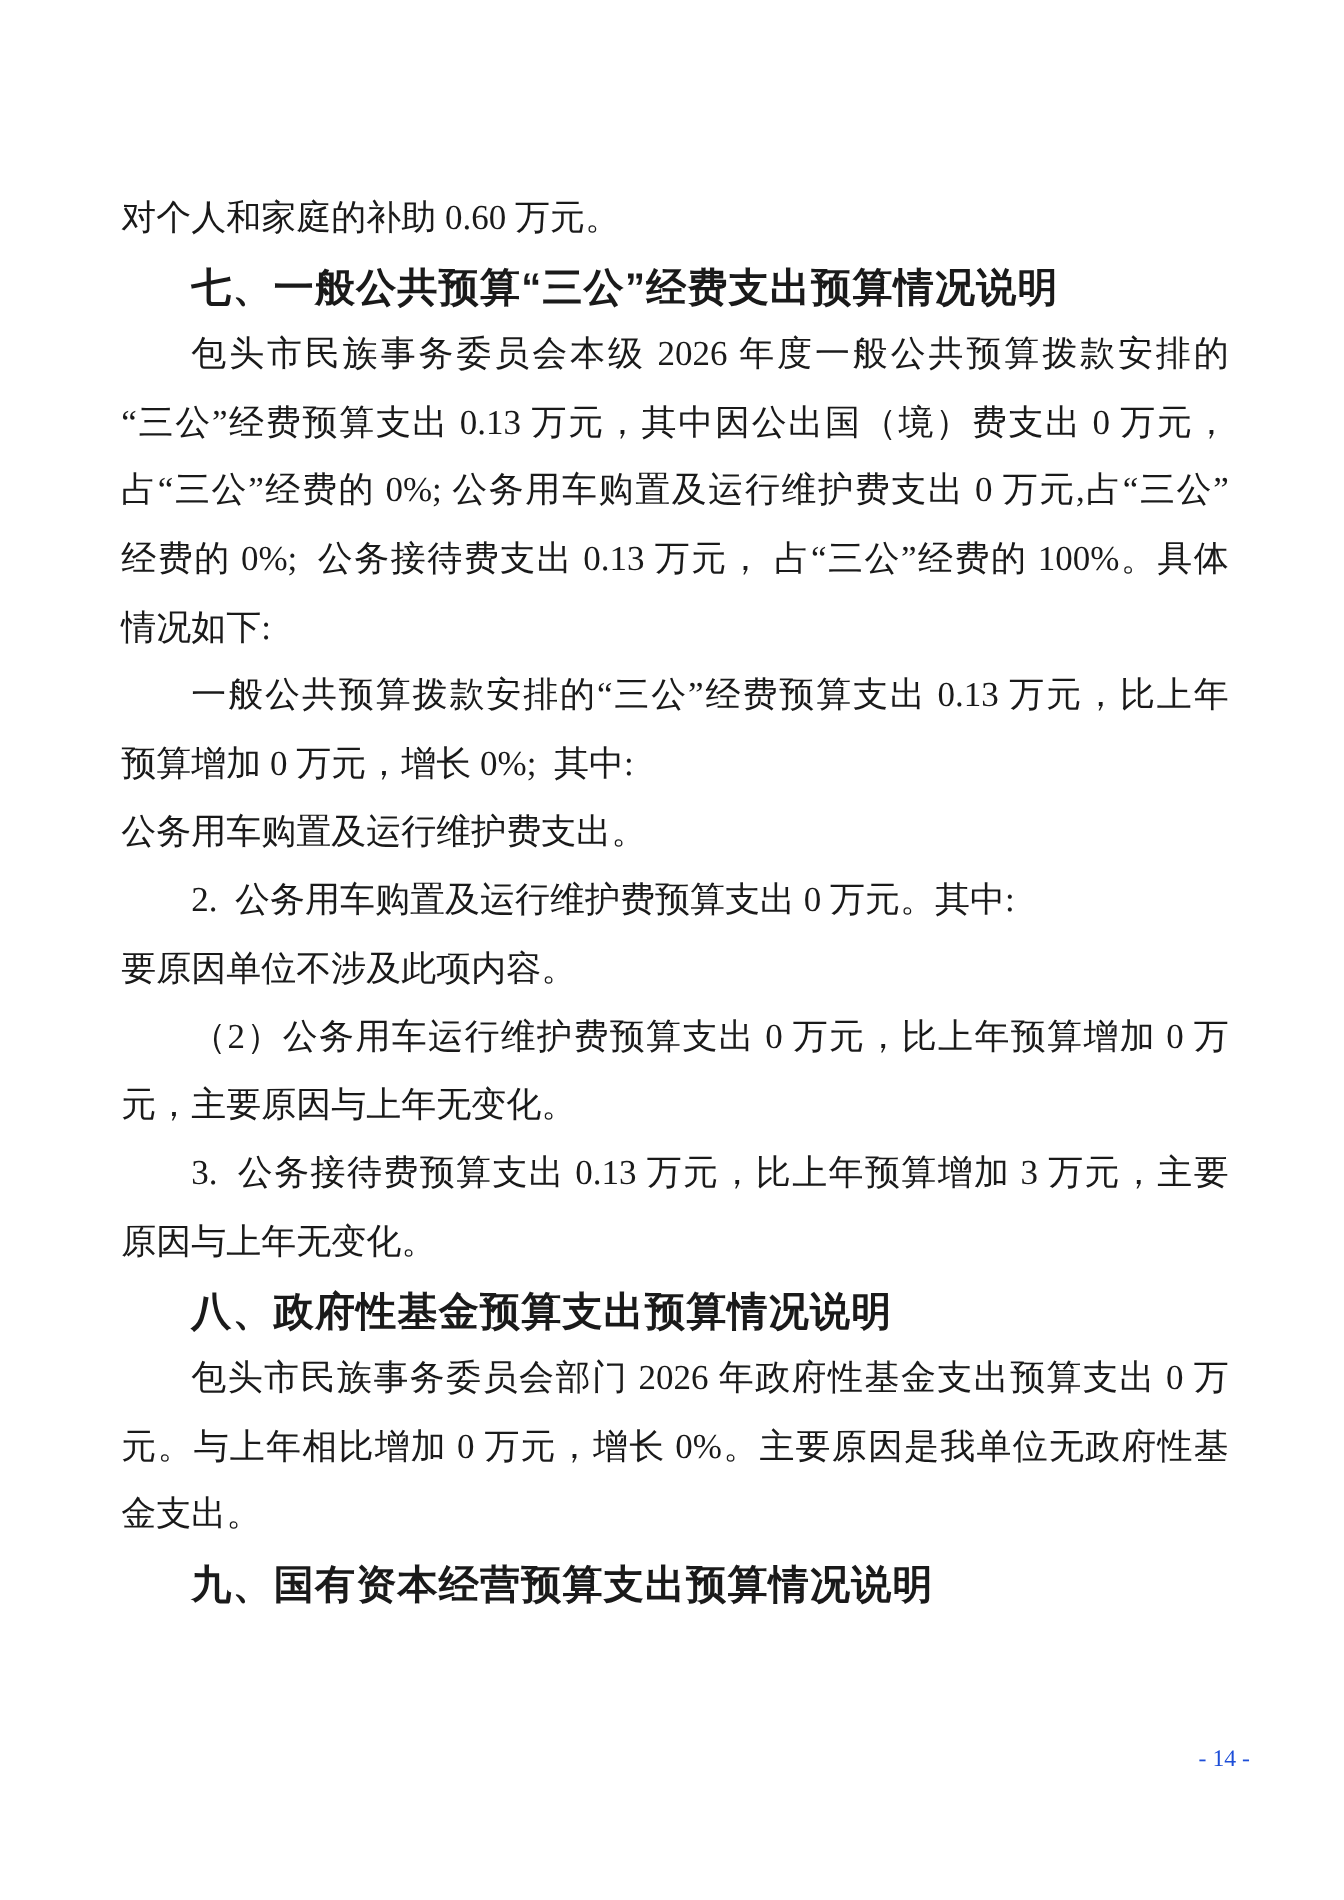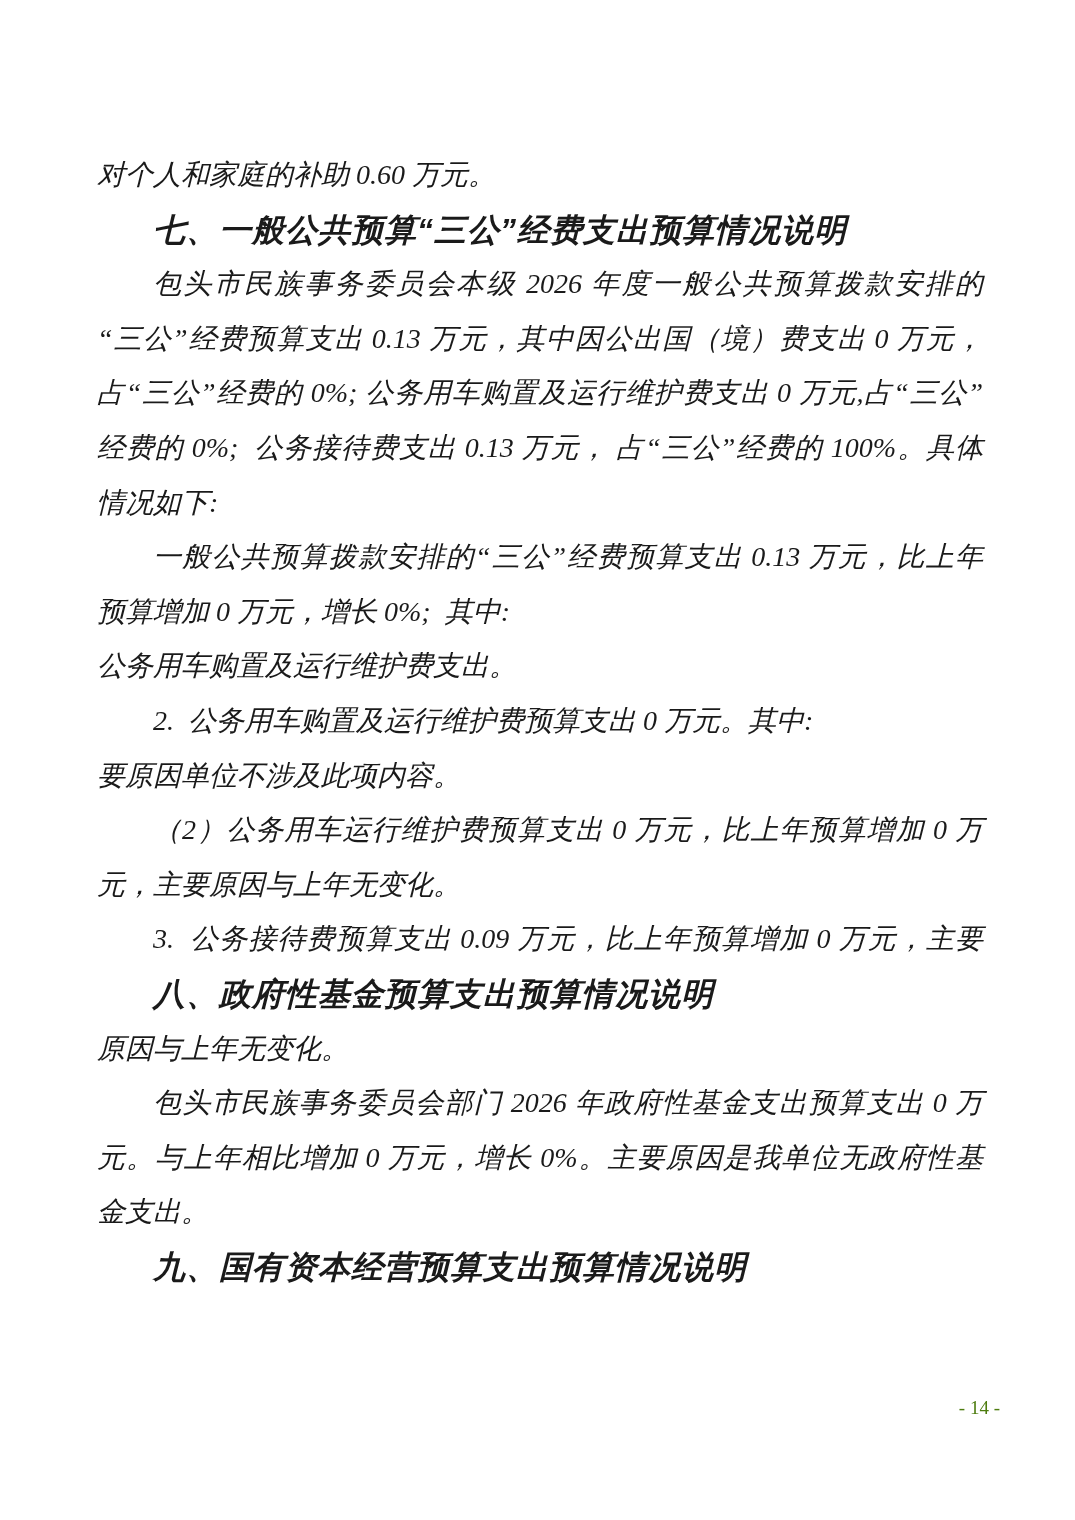--- a/index.html
+++ b/index.html
@@ -22,21 +22,20 @@
     top: 148px;
     width: 886px;
   }
   .line {
     height: 54.6px;
     line-height: 54.6px;
     font-size: 28px;
     white-space: pre;
     overflow: visible;
     text-align: left;
-    font-style: italic;
   }
   .line.justify {
     text-align: justify;
     text-align-last: justify;
   }
   .line.indent {
     padding-left: 56px;
   }
   .line.justify.indent {
     padding-left: 0;
@@ -48,21 +47,21 @@
     font-size: 32px;
     letter-spacing: 1px;
   }
   .page-number {
     position: absolute;
     top: 1393px;
     right: 75px;
     font-size: 19px;
     line-height: 30px;
     font-family: "Liberation Serif", "DejaVu Serif", serif;
-    color: #4d7c0f;
+    color: #1d4ed8;
   }
 </style>
 </head>
 <body>
 
 <div class="page">
   <div class="content">
       <div class="line">对个人和家庭的补助 0.60 万元。</div>
       <div class="line heading indent">七、一般公共预算“三公”经费支出预算情况说明</div>
       <div class="line justify indent">包头市民族事务委员会本级 2026 年度一般公共预算拨款安排的</div>
@@ -70,22 +69,22 @@
       <div class="line justify">占“三公”经费的 0%; 公务用车购置及运行维护费支出 0 万元,占“三公”</div>
       <div class="line justify">经费的 0%;  公务接待费支出 0.13 万元， 占“三公”经费的 100%。具体</div>
       <div class="line">情况如下:</div>
       <div class="line justify indent">一般公共预算拨款安排的“三公”经费预算支出 0.13 万元，比上年</div>
       <div class="line">预算增加 0 万元，增长 0%;  其中:</div>
       <div class="line">公务用车购置及运行维护费支出。</div>
       <div class="line indent">2.  公务用车购置及运行维护费预算支出 0 万元。其中:</div>
       <div class="line">要原因单位不涉及此项内容。</div>
       <div class="line justify indent">（2）公务用车运行维护费预算支出 0 万元，比上年预算增加 0 万</div>
       <div class="line">元，主要原因与上年无变化。</div>
-      <div class="line justify indent">3.  公务接待费预算支出 0.09 万元，比上年预算增加 0 万元，主要</div>
+      <div class="line justify indent">3.  公务接待费预算支出 0.13 万元，比上年预算增加 3 万元，主要</div>
+      <div class="line">原因与上年无变化。</div>
       <div class="line heading indent">八、政府性基金预算支出预算情况说明</div>
-      <div class="line">原因与上年无变化。</div>
       <div class="line justify indent">包头市民族事务委员会部门 2026 年政府性基金支出预算支出 0 万</div>
       <div class="line justify">元。与上年相比增加 0 万元，增长 0%。主要原因是我单位无政府性基</div>
       <div class="line">金支出。</div>
       <div class="line heading indent">九、国有资本经营预算支出预算情况说明</div>
     </div>
   <div class="page-number">- 14 -</div>
 </div>
 
 </body></html>

